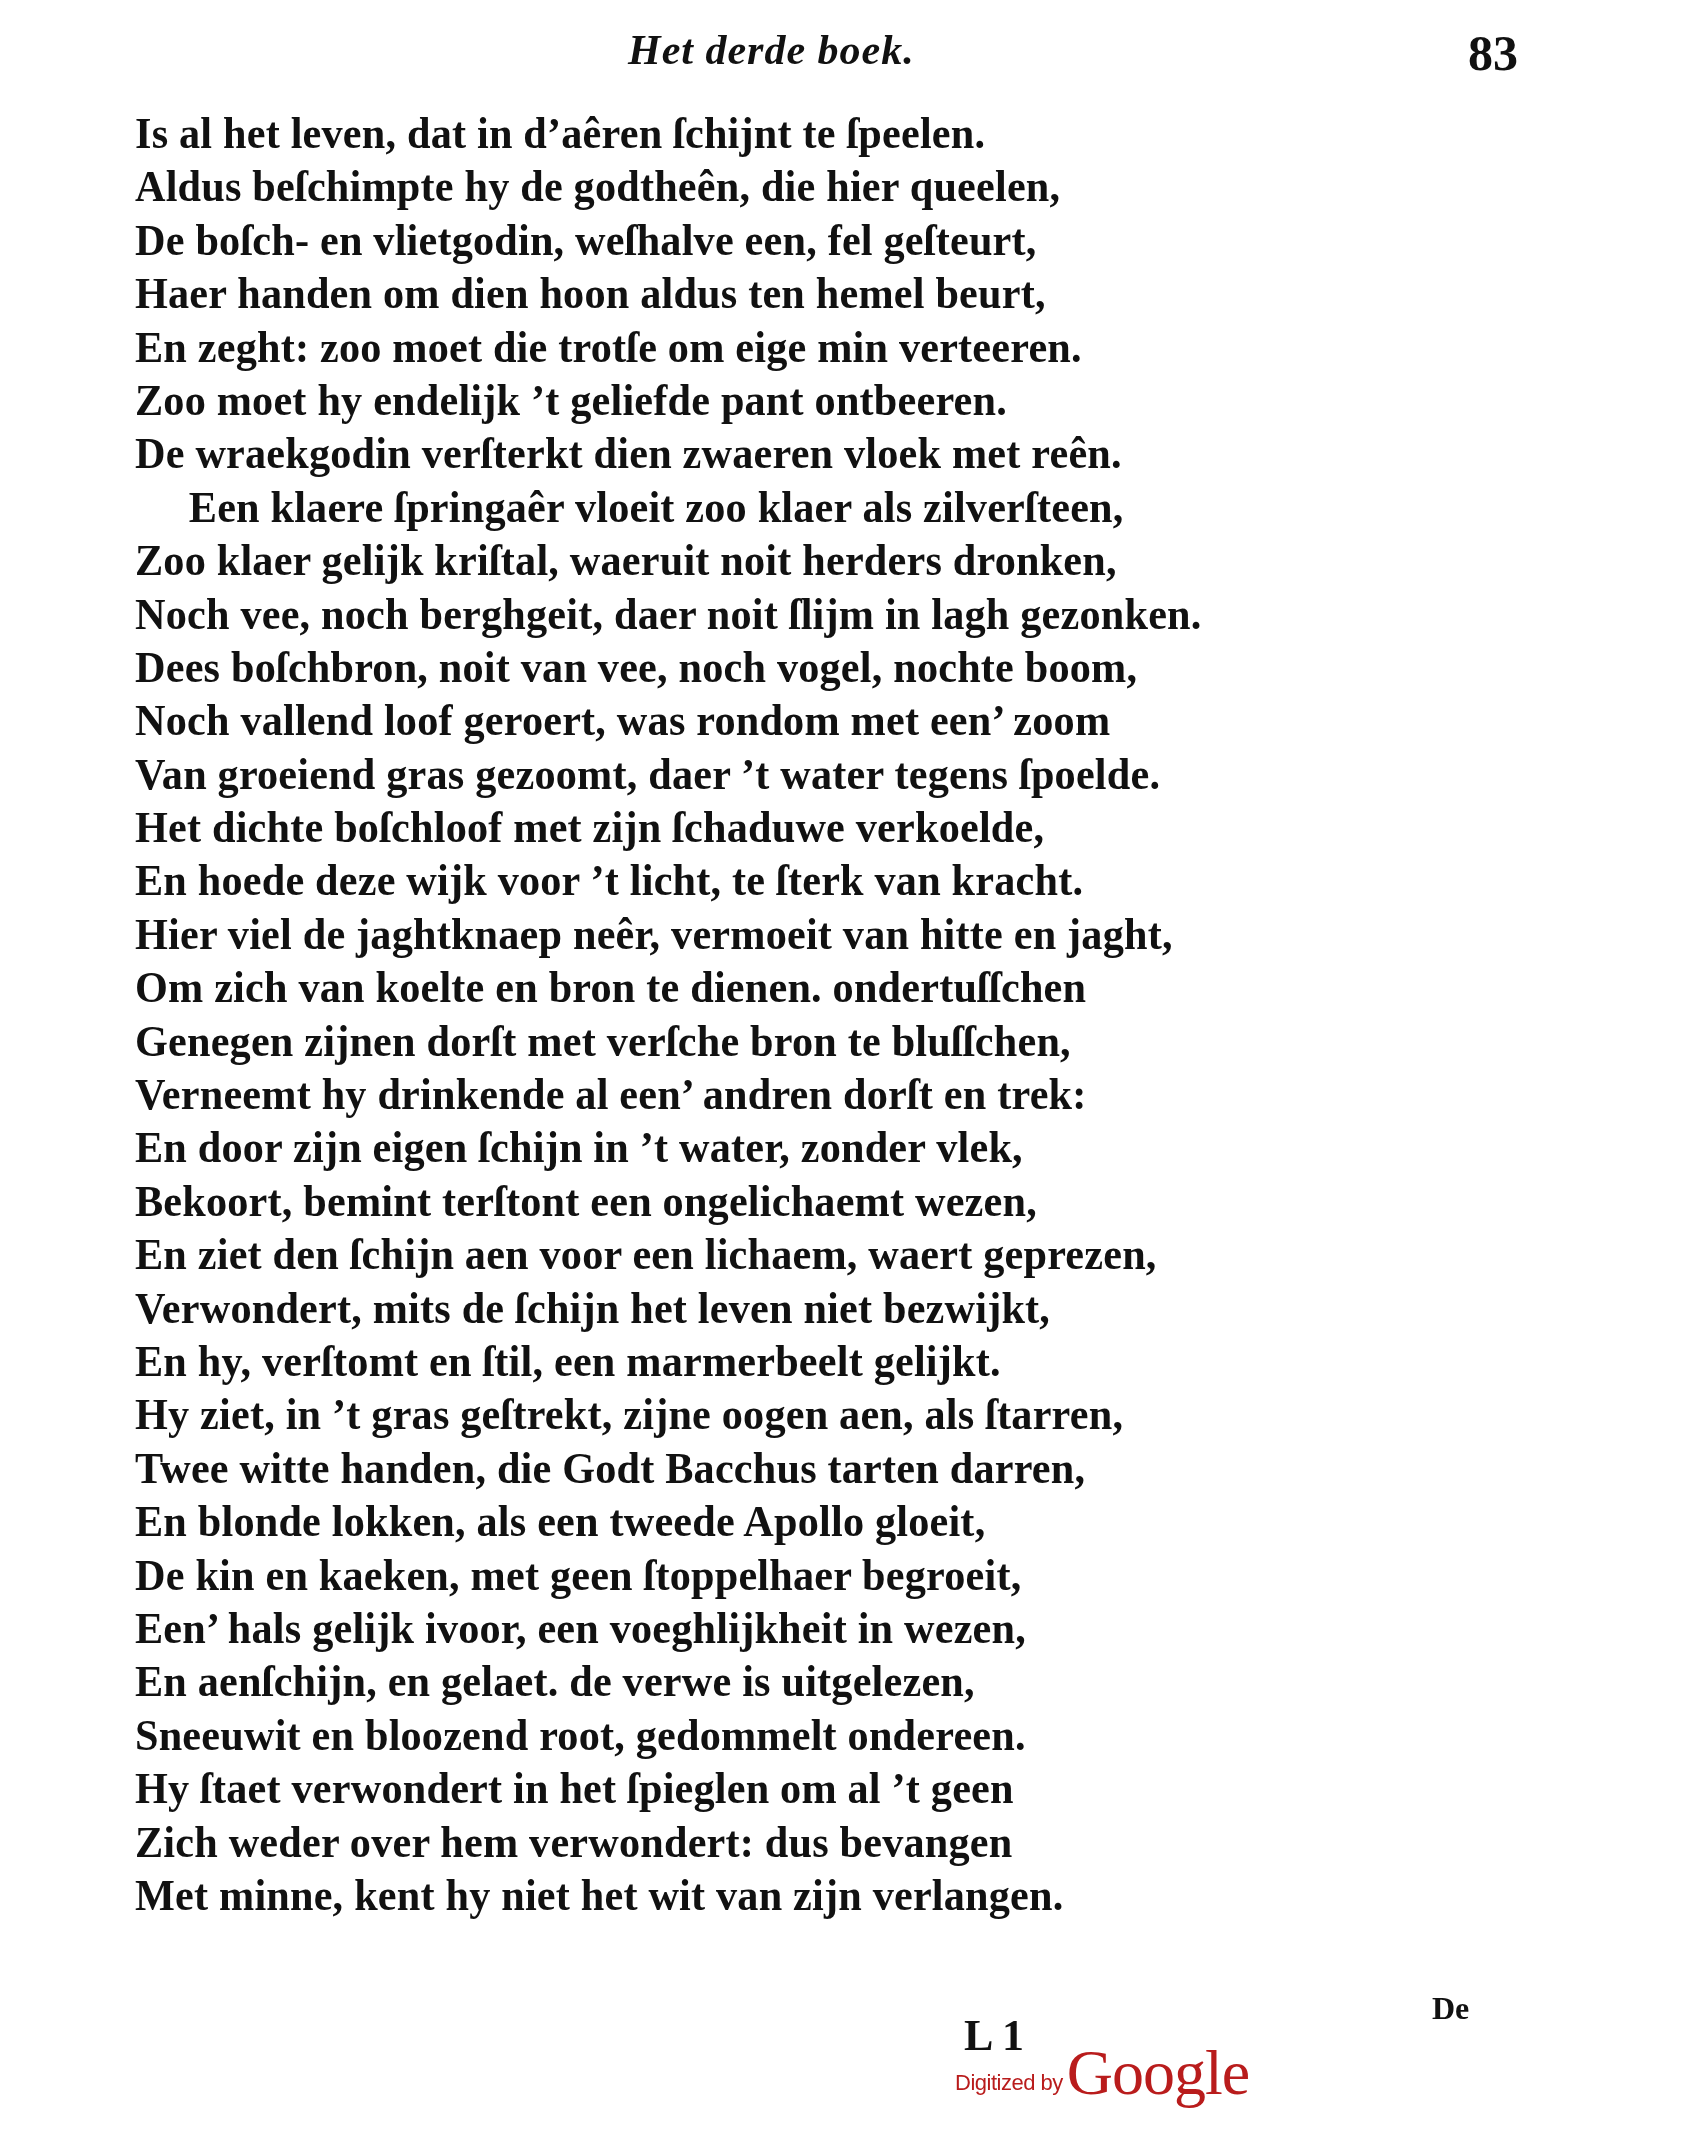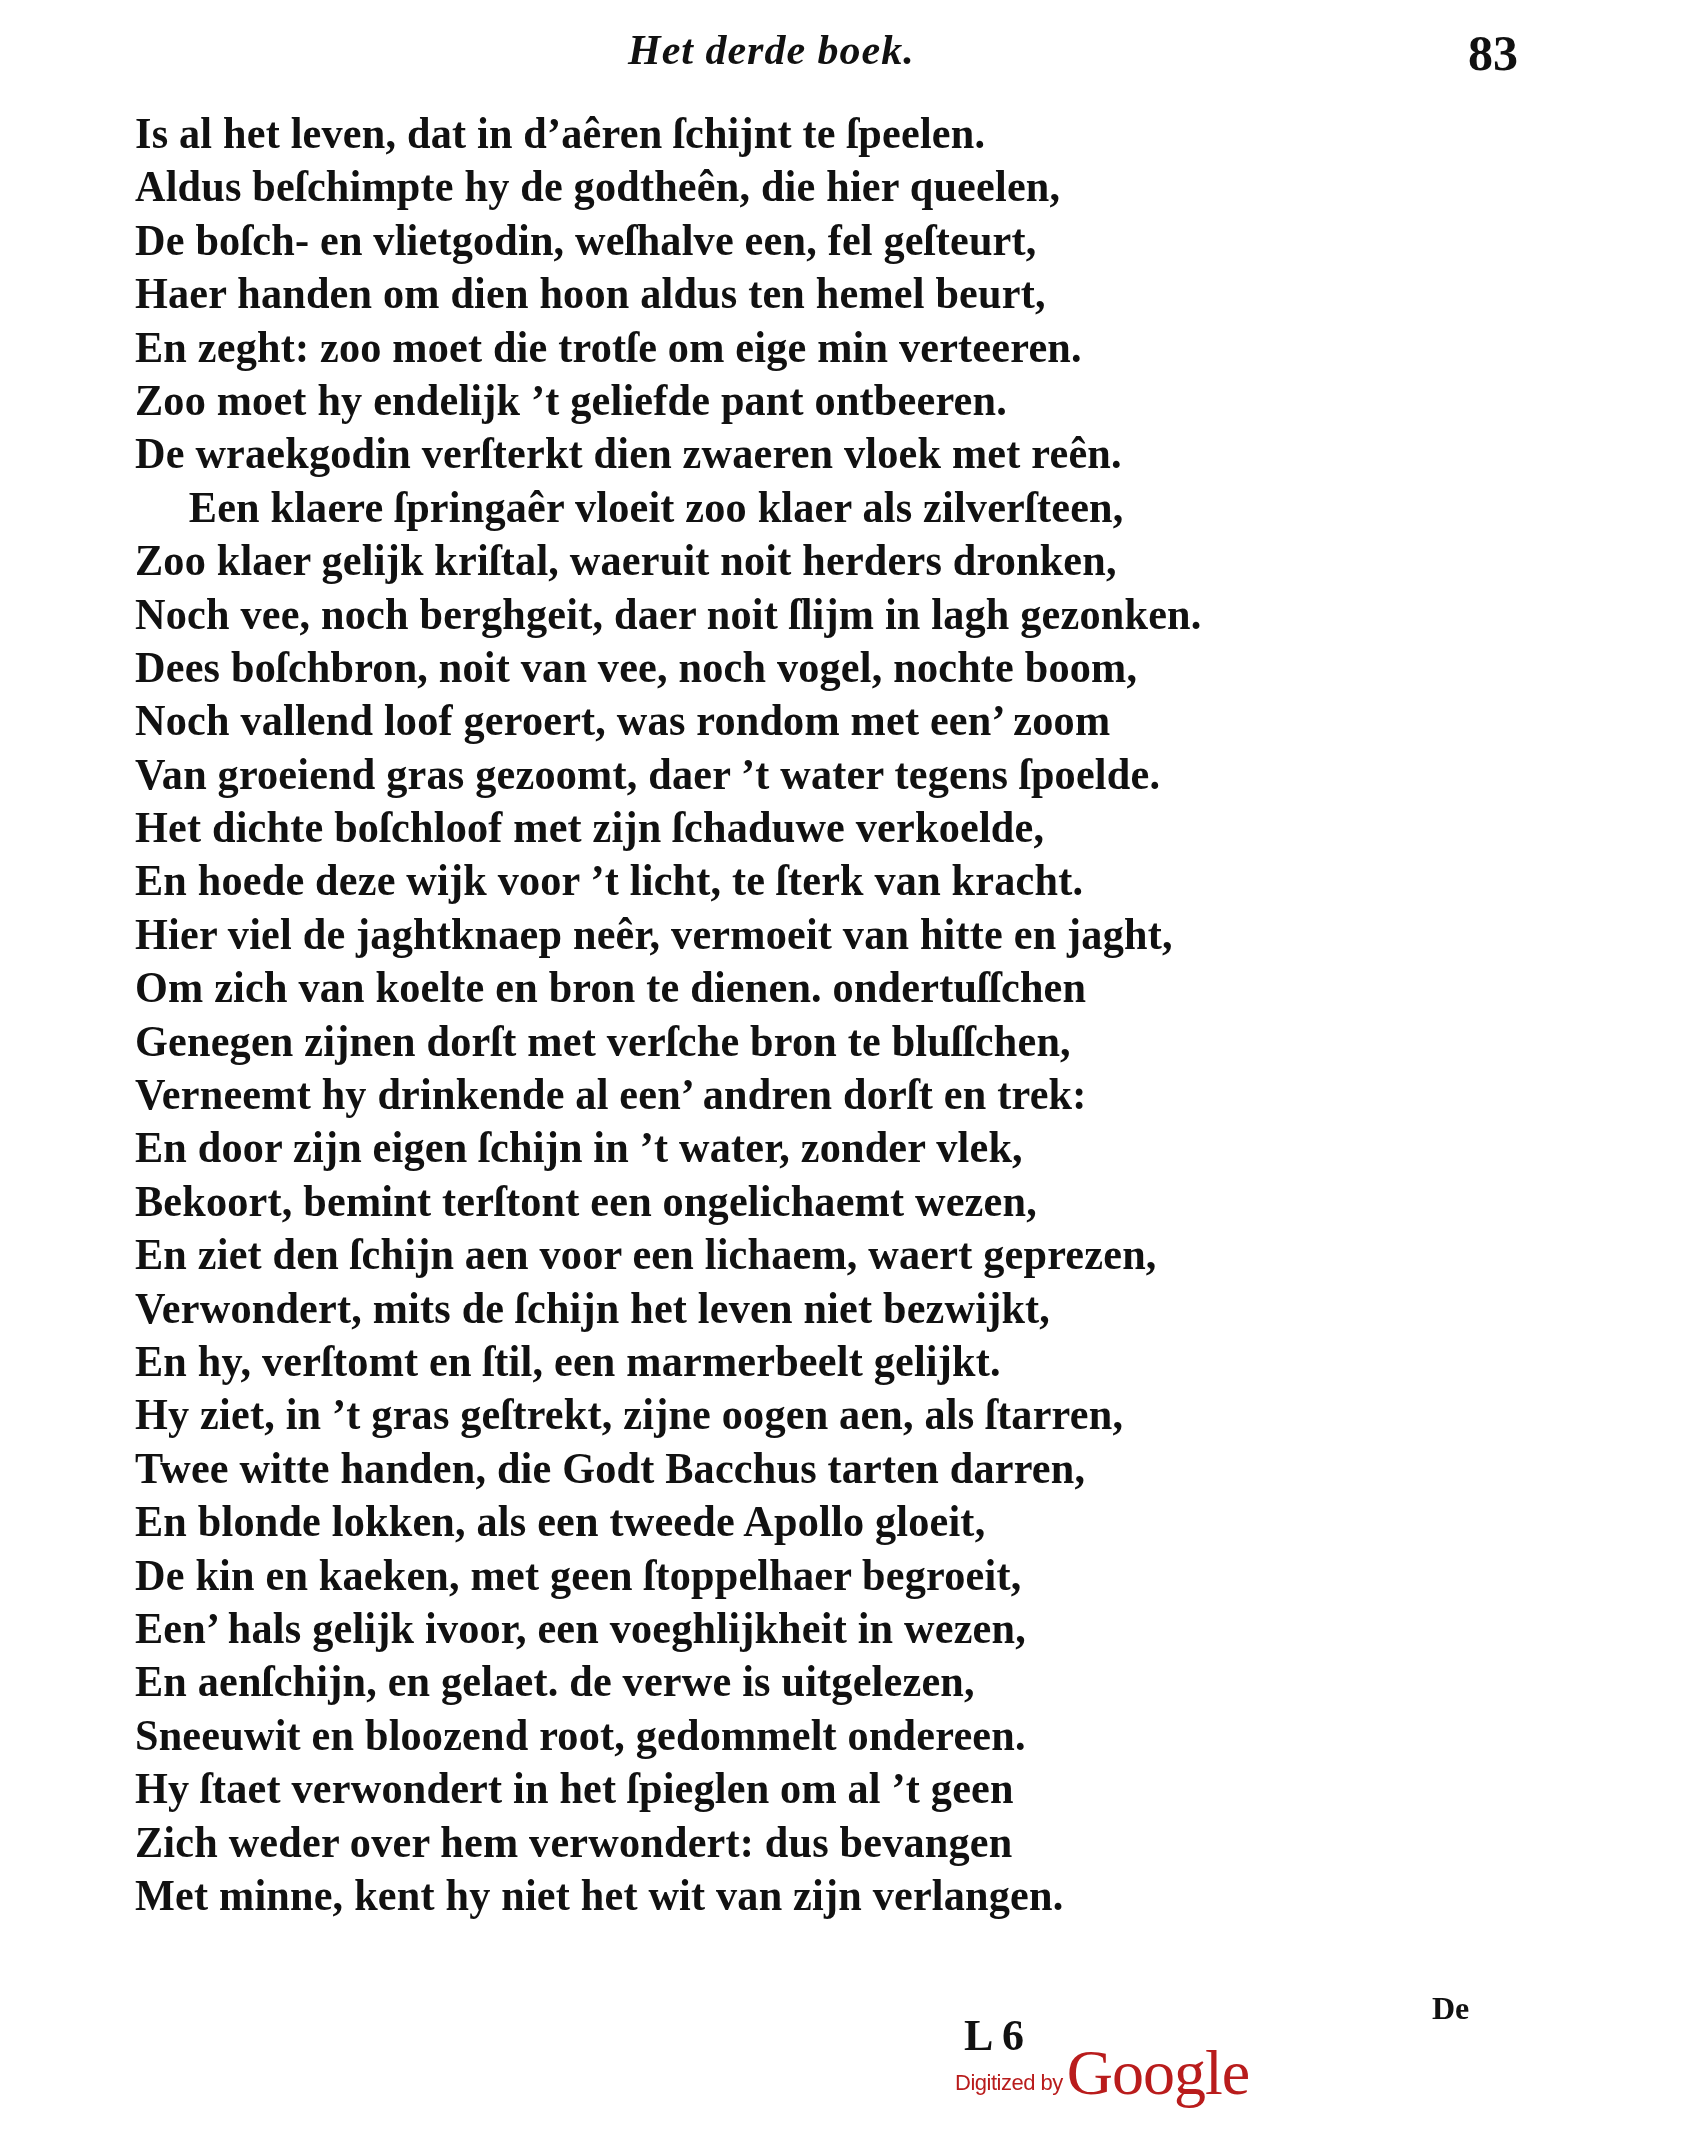--- a/index.html
+++ b/index.html
@@ -145,20 +145,20 @@
     <li class="verse-line">En blonde lokken, als een tweede Apollo gloeit,</li>
     <li class="verse-line">De kin en kaeken, met geen ſtoppelhaer begroeit,</li>
     <li class="verse-line">Een’ hals gelijk ivoor, een voeghlijkheit in wezen,</li>
     <li class="verse-line">En aenſchijn, en gelaet. de verwe is uitgelezen,</li>
     <li class="verse-line">Sneeuwit en bloozend root, gedommelt ondereen.</li>
     <li class="verse-line">Hy ſtaet verwondert in het ſpieglen om al ’t geen</li>
     <li class="verse-line">Zich weder over hem verwondert: dus bevangen</li>
     <li class="verse-line">Met minne, kent hy niet het wit van zijn verlangen.</li>
   </ul>
 
-  <span class="signature">L 6</span>
+  <span class="signature">L 1</span>
   <span class="catchword">De</span>
 
   <div class="watermark">
     <span class="by">Digitized by</span><span class="brand">Google</span>
   </div>
 
 </div>
 
 </body></html>

